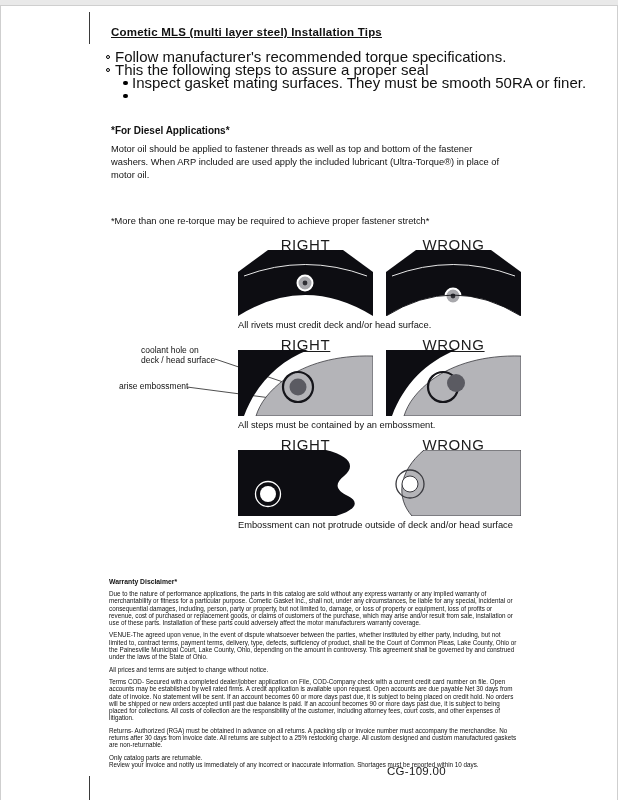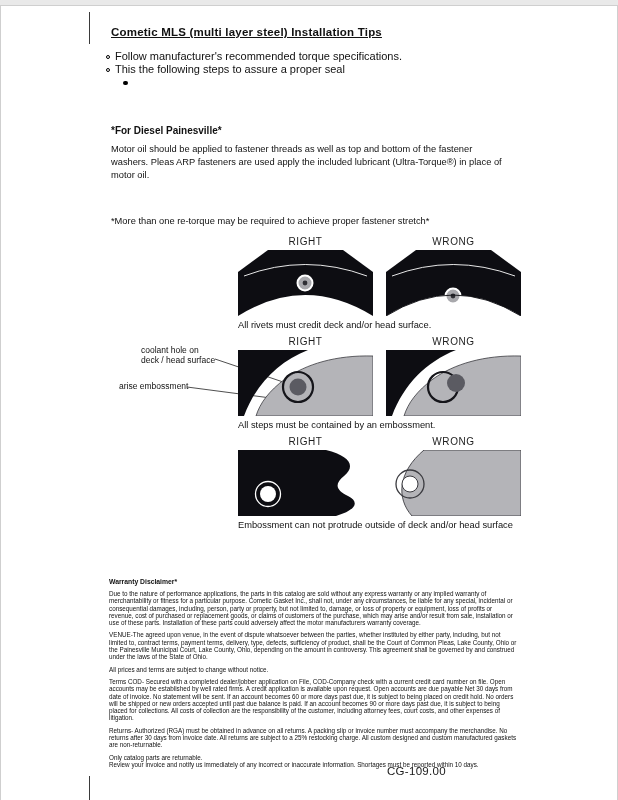--- a/index.html
+++ b/index.html
@@ -12,34 +12,34 @@
   .edge-tick { position:absolute; width:1px; background:#3a3a3a; }
   .tick-top { left:88px; top:6px; height:32px; }
   .tick-bottom { left:88px; top:770px; height:30px; }
 
   .title {
     position:absolute; left:110px; top:20px;
     font-size:11.5px; font-weight:bold; text-decoration:underline;
     letter-spacing:0.2px;
   }
 
-  .tips { position:absolute; left:104px; top:44px; list-style:none; font-size:11px; line-height:13px; }
+  .tips { position:absolute; left:104px; top:44px; list-style:none; font-size:15px; line-height:13px; }
   .tips li { position:relative; padding-left:10px; white-space:nowrap; }
   .tips li.l2 { margin-left:17px; }
   .bullet { position:absolute; left:1px; top:4.5px; width:4px; height:4px; border-radius:50%; }
   .bullet.hollow { border:1px solid #000; }
   .bullet.solid { background:#000; width:4.5px; height:4.5px; }
 
   .diesel-heading { position:absolute; left:110px; top:119px; font-size:10px; font-weight:bold; }
   .para { position:absolute; left:110px; width:400px; font-size:9.3px; line-height:13px; }
   .para-1 { top:137px; }
   .para-2 { top:168px; }
   .para-note { top:209px; white-space:nowrap; }
 
-  .dg-head { position:absolute; width:135px; text-align:center; font-size:10px; color:#1c1c1c; letter-spacing:0.6px; }
+  .dg-head { position:absolute; width:135px; text-align:center; font-size:15px; color:#1c1c1c; letter-spacing:0.6px;text-decoration:underline; }
   .dg-panel { position:absolute; width:135px; height:66px; }
   .dg-cap { position:absolute; left:237px; font-size:9.3px; line-height:11.5px; }
 
   .col-right { left:237px; } .col-wrong { left:385px; }
   .r1-head { top:230px; } .r1-panel { top:244px; } .r1-cap { top:314px; }
   .r2-head { top:330px; } .r2-panel { top:344px; } .r2-cap { top:414px; }
   .r3-head { top:430px; } .r3-panel { top:444px; } .r3-cap { top:514px; width:280px; }
 
   .ptr-label { position:absolute; font-size:8.5px; line-height:9.5px; color:#111; }
   .ptr-label span { display:block; }
@@ -69,25 +69,29 @@
     <li class="l1">
       <span class="bullet hollow"></span>
       <span>Follow manufacturer's recommended torque specifications.</span>
     </li>
     <li class="l1">
       <span class="bullet hollow"></span>
       <span>This the following steps to assure a proper seal</span>
     </li>
     <li class="l2">
       <span class="bullet solid"></span>
+      <span>Inspect gasket mating surfaces.  They must be smooth 50RA or finer.</span>
+    </li>
+    <li class="l2">
+      <span class="bullet solid"></span>
     </li>
   </ul>
 
-  <h2 class="diesel-heading">*For Diesel Painesville*</h2>
-  <p class="para para-1">Motor oil should be applied to fastener threads as well as top and bottom of the fastener washers. Pleas ARP fasteners are used apply the included lubricant (Ultra-Torque®) in place of motor oil.</p>
+  <h2 class="diesel-heading">*For Diesel Applications*</h2>
+  <p class="para para-1">Motor oil should be applied to fastener threads as well as top and bottom of the fastener washers. When ARP included are used apply the included lubricant (Ultra-Torque®) in place of motor oil.</p>
   <p class="para para-note">*More than one re-torque may be required to achieve proper fastener stretch*</p>
 
   <div class="dg-head col-right r1-head">RIGHT</div>
   <div class="dg-head col-wrong r1-head">WRONG</div>
 
   <svg class="dg-panel col-right r1-panel" viewBox="0 0 135 66">
     <path d="M0,22 L30,0 H105 L135,22 V66 H0 Z" fill="#0d0d12"></path>
     <path d="M6,26 Q67,3 129,26" fill="none" stroke="#ffffff" stroke-width="0.9"></path>
     <path d="M0,66 Q67,24 135,66 Z" fill="#ffffff"></path>
     <circle cx="67" cy="33" r="7.5" stroke="#ffffff" stroke-width="2" fill="#a8a8ac"></circle>

